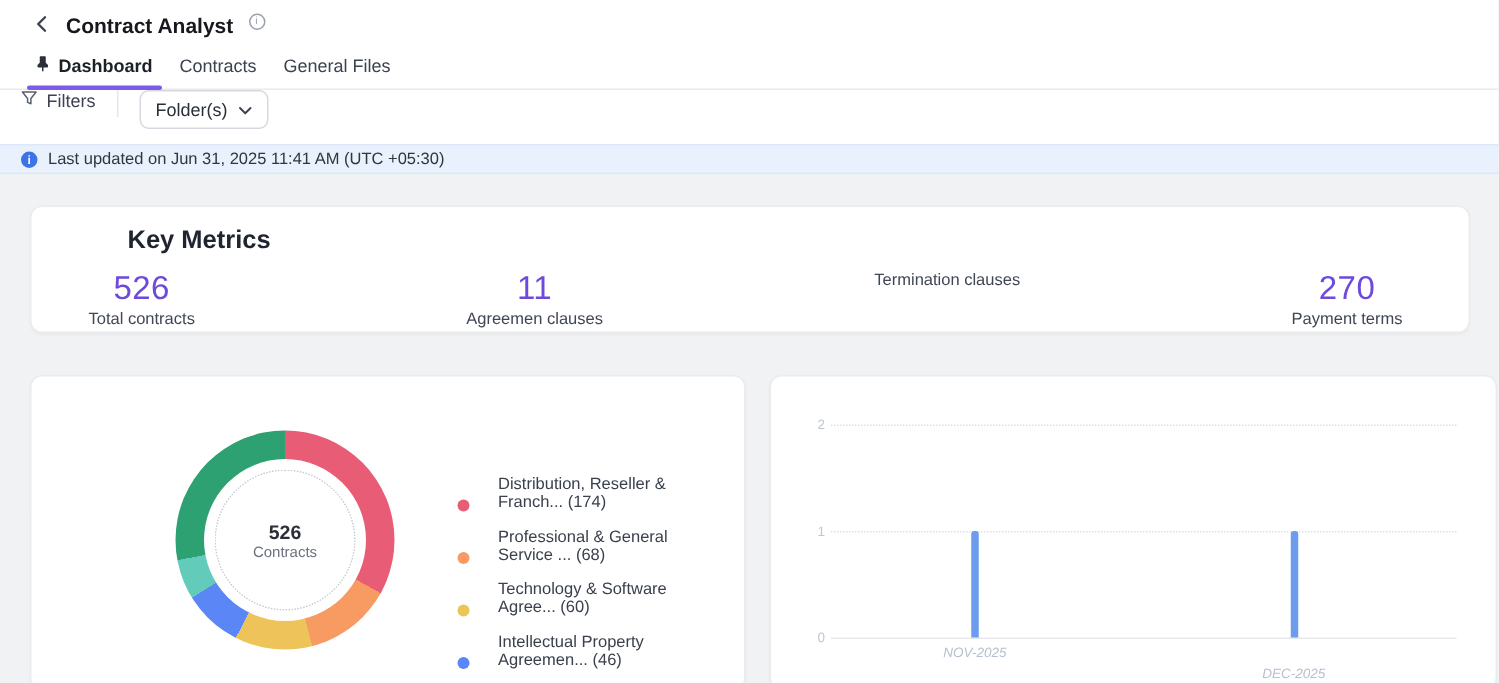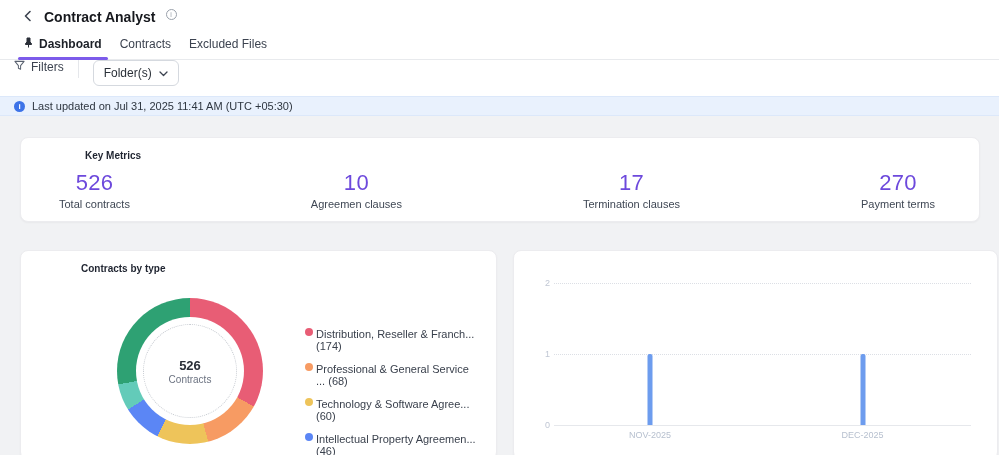--- a/index.html
+++ b/index.html
@@ -30,50 +30,50 @@
     background: #fff; border: 1px solid #d5d9df; border-radius: 6px; padding: 5px 10px; cursor: pointer; font-family: inherit; }
 
   
   .banner { height: 20px; background: #e9f1fd; border-top: 1px solid #dce8fa; border-bottom: 1px solid #dce8fa;
     display: flex; align-items: center; gap: 7px; padding-left: 14px; font-size: 11px; color: #2e3640; }
   .info-icon-blue { width: 11px; height: 11px; border-radius: 50%; background: #3d73e8; color: #fff;
     font-size: 8px; font-weight: 700; display: inline-flex; align-items: center; justify-content: center; flex: none; font-style: normal; }
 
   
   .card { background: #fff; border: 1px solid #ececef; border-radius: 8px; box-shadow: 0 1px 2px rgba(20,24,33,.04); }
-  .card-title { font-size: 10px; font-weight: 700; color: #1f2430; padding-left: 44px; }
+  .card-title { font-size: 17px; font-weight: 700; color: #1f2430; padding-left: 44px; }
 
   .metrics-card { margin: 21px 19px 0 20px; height: 85px; padding: 12px 20px; }
   .metrics-row { display: flex; justify-content: space-between; padding: 9px 24px 0 18px; text-align: center; }
   .metric-value { font-size: 22px; font-weight: 500; color: #6d49dc; letter-spacing: .3px; }
   .metric-label { font-size: 11px; color: #3f4754; margin-top: 2px; }
 
   .charts-row { display: flex; gap: 16px; margin: 28px 1px 0 20px; height: 210px; }
   .chart-card-left { width: 477px; padding: 12px 16px; }
   .chart-card-right { flex: 1; padding: 12px 16px; }
 
   
   .donut-wrap { display: flex; align-items: flex-start; padding-top: 24px; }
   .donut { width: 146px; height: 146px; border-radius: 50%; position: relative; margin-left: 80px; flex: none; }
   .donut-hole { position: absolute; inset: 19px; background: #fff; border-radius: 50%;
     display: flex; flex-direction: column; align-items: center; justify-content: center; }
   .donut-dotted { position: absolute; inset: 7px; border: 1.5px dotted #c7cbd1; border-radius: 50%; }
   .donut-center-value { font-size: 13px; font-weight: 700; color: #2a2f38; position: relative; }
   .donut-center-label { font-size: 10px; color: #6b7280; position: relative; margin-top: 1px; }
   .legend { margin-left: 42px; padding-top: 30px; display: flex; flex-direction: column; gap: 11px; }
-  .legend-item { display: flex; align-items: flex-start; gap: 3px; font-size: 11px; color: #3a414d; cursor: pointer; }
+  .legend-item { display: flex; align-items: flex-end; gap: 19px; font-size: 11px; color: #3a414d; cursor: pointer; }
   .legend-dot { width: 8px; height: 8px; border-radius: 50%; flex: none; }
 
   
   .bar-plot { position: relative; height: 142px; margin: 20px 10px 0 24px; }
   .gridline { position: absolute; left: 0; right: 0; height: 0; border-top: 1px dotted #dcdfe5; }
   .gridline.axis { border-top: 1px solid #e6e8ec; }
   .ytick { position: absolute; left: -18px; width: 14px; text-align: right; font-size: 9px; color: #c0c7d4; transform: translateY(-50%); }
   .bar { position: absolute; bottom: 0; width: 5px; border-radius: 2px 2px 0 0; transform: translateX(-50%); cursor: pointer; }
-  .xlabel { position: absolute; top: 147px; transform: translateX(-50%); font-size: 9px; color: #b7c0cf; white-space: nowrap; }
+  .xlabel { position: absolute; top: 147px; transform: translateX(-50%); font-size: 9px; color: #b7c0cf; white-space: nowrap; font-style: italic; }
 </style>
 </head>
 <body>
 
 <div class="header">
   <div class="header-top">
     <button class="back-btn">
       <span>
         <svg width="12" height="12" viewBox="0 0 12 12">
             <path d="M8 1.5 3.5 6 8 10.5" fill="none" stroke="#3c4350" stroke-width="1.6" stroke-linecap="round" stroke-linejoin="round"></path>
@@ -89,21 +89,21 @@
         <svg width="9" height="11" viewBox="0 0 9 11">
             <path d="M3 1h3v4l1.5 1.5v1h-6v-1L3 5z M4.5 7.5v3" fill="#2a2f38" stroke="#2a2f38" stroke-width="1" stroke-linejoin="round"></path>
           </svg>
       </span>
       <span>Dashboard</span>
     </button>
     <button class="tab">
       <span>Contracts</span>
     </button>
     <button class="tab">
-      <span>Excluded Files</span>
+      <span>General Files</span>
     </button>
   </div>
 </div>
 
 <div class="filterbar">
   <button class="filters-btn">
     <span>
       <svg width="11" height="11" viewBox="0 0 12 12">
           <path d="M1 1.5h10L7.2 6.2V10l-2.4-1V6.2z" fill="none" stroke="#5a6270" stroke-width="1.1" stroke-linejoin="round"></path>
         </svg>
@@ -116,49 +116,47 @@
     <span>
       <svg width="9" height="6" viewBox="0 0 9 6">
           <path d="M1 1l3.5 3.5L8 1" fill="none" stroke="#3c4350" stroke-width="1.3" stroke-linecap="round" stroke-linejoin="round"></path>
         </svg>
     </span>
   </button>
 </div>
 
 <div class="banner">
   <i class="info-icon-blue">i</i>
-  <span>Last updated on Jul 31, 2025 11:41 AM (UTC +05:30)</span>
+  <span>Last updated on Jun 31, 2025 11:41 AM (UTC +05:30)</span>
 </div>
 
 <div class="card metrics-card">
   <div class="card-title">Key Metrics</div>
   <div class="metrics-row">
     <div>
       <div class="metric-value">526</div>
       <div class="metric-label">Total contracts</div>
     </div>
     <div>
-      <div class="metric-value">10</div>
+      <div class="metric-value">11</div>
       <div class="metric-label">Agreemen clauses</div>
     </div>
     <div>
-      <div class="metric-value">17</div>
       <div class="metric-label">Termination clauses</div>
     </div>
     <div>
       <div class="metric-value">270</div>
       <div class="metric-label">Payment terms</div>
     </div>
   </div>
 </div>
 
 <div class="charts-row">
 
   <div class="card chart-card-left">
-    <div class="card-title">Contracts by type</div>
     <div class="donut-wrap">
       <div class="donut" id="donut" style="background: conic-gradient(rgb(232, 93, 117) 0deg, rgb(232, 93, 117) 119.09deg, rgb(247, 155, 99) 119.09deg, rgb(247, 155, 99) 165.63deg, rgb(238, 196, 90) 165.63deg, rgb(238, 196, 90) 206.69deg, rgb(91, 134, 245) 206.69deg, rgb(91, 134, 245) 238.17deg, rgb(99, 203, 185) 238.17deg, rgb(99, 203, 185) 259.39deg, rgb(46, 161, 115) 259.39deg, rgb(46, 161, 115) 360deg);">
         <div class="donut-hole">
           <div class="donut-dotted"></div>
           <div class="donut-center-value">526</div>
           <div class="donut-center-label">Contracts</div>
         </div>
       </div>
       <div class="legend" id="legend">
           <div class="legend-item">
@@ -185,17 +183,17 @@
     <div class="bar-plot" id="barplot">
         <div class="gridline" style="top: 0px;"></div>
         <span class="ytick" style="top: 0px;">2</span>
         <div class="gridline" style="top: 71px;"></div>
         <span class="ytick" style="top: 71px;">1</span>
         <div class="gridline axis" style="top: 142px;"></div>
         <span class="ytick" style="top: 142px;">0</span>
         <div class="bar" style="left: 23%; height: 71px; background: rgb(109, 156, 238);"></div>
         <span class="xlabel" style="left: 23%;">NOV-2025</span>
         <div class="bar" style="left: 74%; height: 71px; background: rgb(109, 156, 238);"></div>
-        <span class="xlabel" style="left: 74%;">DEC-2025</span>
+        <span class="xlabel" style="left: 74%; margin-top: 14px;">DEC-2025</span>
       </div>
   </div>
 
 </div>
 
 </body></html>

